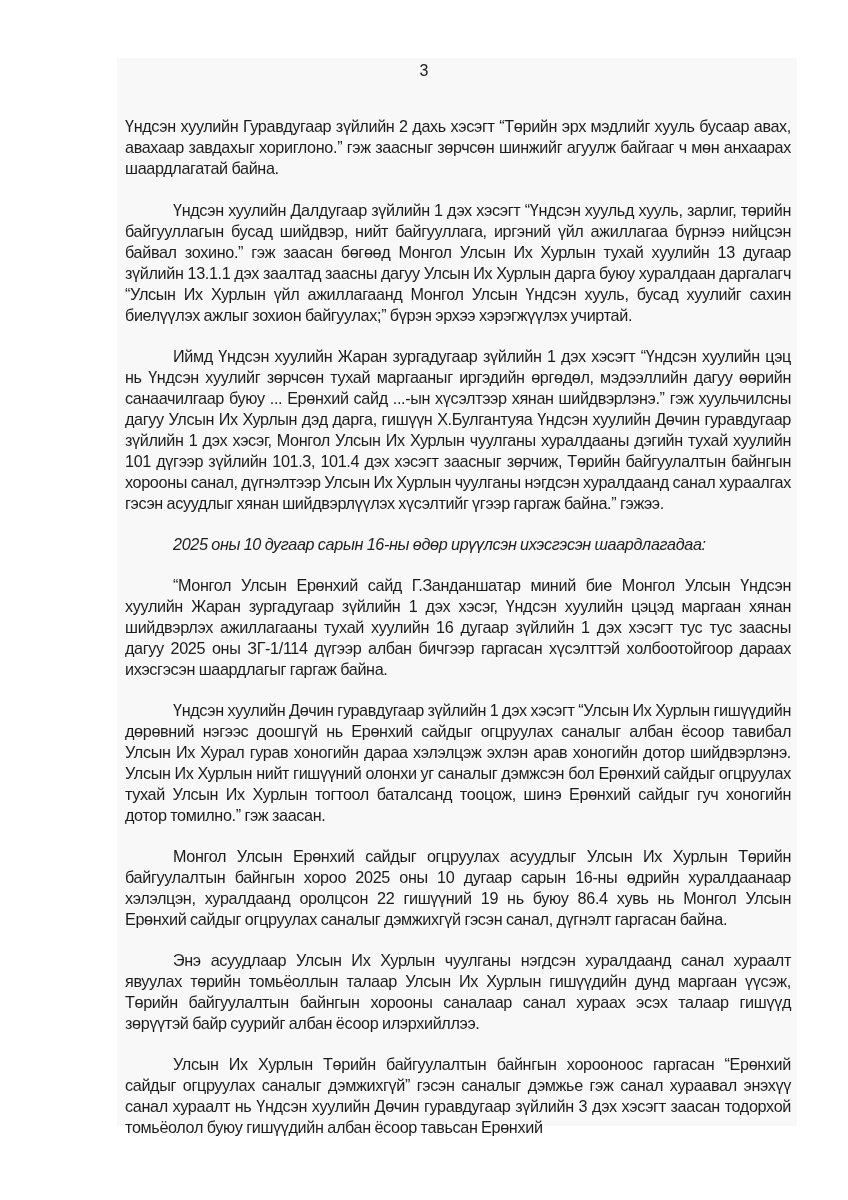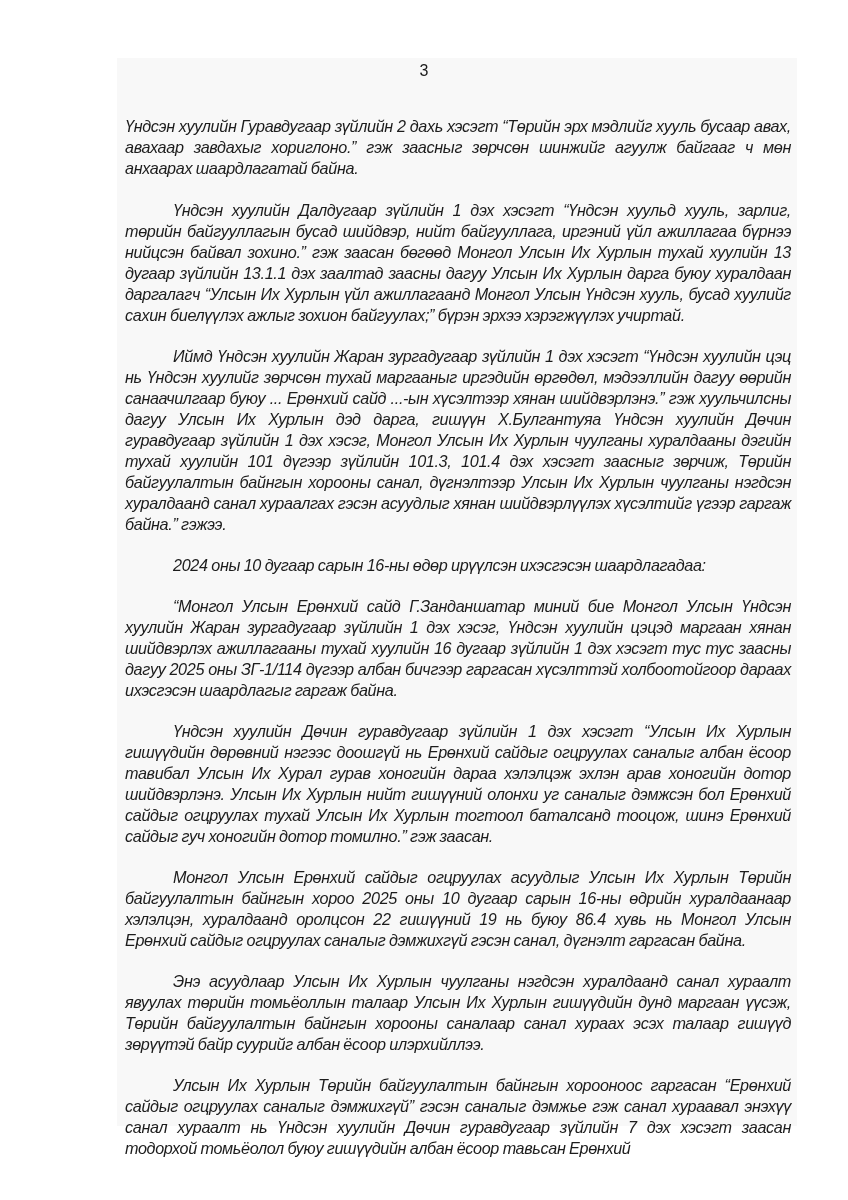--- a/index.html
+++ b/index.html
@@ -10,36 +10,36 @@
   }
   .page-number {
     position: absolute; left: 0; right: 0; top: 62px; text-align: center;
     font-family: "Liberation Sans", sans-serif; font-size: 16px; color: #1a1a1a;
   }
   .content {
     position: absolute; left: 125px; top: 116px; width: 666px;
     font-family: "Liberation Sans", sans-serif; font-size: 16.2px; line-height: 21px;
     color: #1c1c1c; letter-spacing: -0.35px; word-spacing: -0.5px;
   }
-  .content p { margin: 0; text-align: justify; font-style: italic; }
+  .content p { margin: 0; text-align: justify; }
   .p1 { margin-bottom: 21px !important; }
   .indent { text-indent: 48px; }
   .gap { margin-top: 20px !important; }
   .italic { font-style: italic; }
 </style>
 </head>
 <body>
 
 <div class="sheet"></div>
 
 <div class="page-number">3</div>
 
 <div class="content">
   <p class="p1">Үндсэн хуулийн Гуравдугаар зүйлийн 2 дахь хэсэгт “Төрийн эрх мэдлийг хууль бусаар авах, авахаар завдахыг хориглоно.” гэж заасныг зөрчсөн шинжийг агуулж байгааг ч мөн анхаарах шаардлагатай байна.</p>
   <p class="indent">Үндсэн хуулийн Далдугаар зүйлийн 1 дэх хэсэгт “Үндсэн хуульд хууль, зарлиг, төрийн байгууллагын бусад шийдвэр, нийт байгууллага, иргэний үйл ажиллагаа бүрнээ нийцсэн байвал зохино.” гэж заасан бөгөөд Монгол Улсын Их Хурлын тухай хуулийн 13 дугаар зүйлийн 13.1.1 дэх заалтад заасны дагуу Улсын Их Хурлын дарга буюу хуралдаан даргалагч “Улсын Их Хурлын үйл ажиллагаанд Монгол Улсын Үндсэн хууль, бусад хуулийг сахин биелүүлэх ажлыг зохион байгуулах;” бүрэн эрхээ хэрэгжүүлэх учиртай.</p>
   <p class="indent gap">Иймд Үндсэн хуулийн Жаран зургадугаар зүйлийн 1 дэх хэсэгт “Үндсэн хуулийн цэц нь Үндсэн хуулийг зөрчсөн тухай маргааныг иргэдийн өргөдөл, мэдээллийн дагуу өөрийн санаачилгаар буюу ... Ерөнхий сайд ...-ын хүсэлтээр хянан шийдвэрлэнэ.” гэж хуульчилсны дагуу Улсын Их Хурлын дэд дарга, гишүүн Х.Булгантуяа Үндсэн хуулийн Дөчин гуравдугаар зүйлийн 1 дэх хэсэг, Монгол Улсын Их Хурлын чуулганы хуралдааны дэгийн тухай хуулийн 101 дүгээр зүйлийн 101.3, 101.4 дэх хэсэгт заасныг зөрчиж, Төрийн байгуулалтын байнгын хорооны санал, дүгнэлтээр Улсын Их Хурлын чуулганы нэгдсэн хуралдаанд санал хураалгах гэсэн асуудлыг хянан шийдвэрлүүлэх хүсэлтийг үгээр гаргаж байна.” гэжээ.</p>
-  <p class="indent gap italic">2024 оны 10 дугаар сарын 16-ны өдөр ирүүлсэн ихэсгэсэн шаардлагадаа:</p>
+  <p class="indent gap italic">2025 оны 10 дугаар сарын 16-ны өдөр ирүүлсэн ихэсгэсэн шаардлагадаа:</p>
   <p class="indent gap">“Монгол Улсын Ерөнхий сайд Г.Занданшатар миний бие Монгол Улсын Үндсэн хуулийн Жаран зургадугаар зүйлийн 1 дэх хэсэг, Үндсэн хуулийн цэцэд маргаан хянан шийдвэрлэх ажиллагааны тухай хуулийн 16 дугаар зүйлийн 1 дэх хэсэгт тус тус заасны дагуу 2025 оны ЗГ-1/114 дүгээр албан бичгээр гаргасан хүсэлттэй холбоотойгоор дараах ихэсгэсэн шаардлагыг гаргаж байна.</p>
   <p class="indent gap">Үндсэн хуулийн Дөчин гуравдугаар зүйлийн 1 дэх хэсэгт “Улсын Их Хурлын гишүүдийн дөрөвний нэгээс доошгүй нь Ерөнхий сайдыг огцруулах саналыг албан ёсоор тавибал Улсын Их Хурал гурав хоногийн дараа хэлэлцэж эхлэн арав хоногийн дотор шийдвэрлэнэ. Улсын Их Хурлын нийт гишүүний олонхи уг саналыг дэмжсэн бол Ерөнхий сайдыг огцруулах тухай Улсын Их Хурлын тогтоол баталсанд тооцож, шинэ Ерөнхий сайдыг гуч хоногийн дотор томилно.” гэж заасан.</p>
   <p class="indent gap">Монгол Улсын Ерөнхий сайдыг огцруулах асуудлыг Улсын Их Хурлын Төрийн байгуулалтын байнгын хороо 2025 оны 10 дугаар сарын 16-ны өдрийн хуралдаанаар хэлэлцэн, хуралдаанд оролцсон 22 гишүүний 19 нь буюу 86.4 хувь нь Монгол Улсын Ерөнхий сайдыг огцруулах саналыг дэмжихгүй гэсэн санал, дүгнэлт гаргасан байна.</p>
   <p class="indent gap">Энэ асуудлаар Улсын Их Хурлын чуулганы нэгдсэн хуралдаанд санал хураалт явуулах төрийн томьёоллын талаар Улсын Их Хурлын гишүүдийн дунд маргаан үүсэж, Төрийн байгуулалтын байнгын хорооны саналаар санал хураах эсэх талаар гишүүд зөрүүтэй байр суурийг албан ёсоор илэрхийллээ.</p>
-  <p class="indent gap">Улсын Их Хурлын Төрийн байгуулалтын байнгын хорооноос гаргасан “Ерөнхий сайдыг огцруулах саналыг дэмжихгүй” гэсэн саналыг дэмжье гэж санал хураавал энэхүү санал хураалт нь Үндсэн хуулийн Дөчин гуравдугаар зүйлийн 7 дэх хэсэгт заасан тодорхой томьёолол буюу гишүүдийн албан ёсоор тавьсан Ерөнхий</p>
+  <p class="indent gap">Улсын Их Хурлын Төрийн байгуулалтын байнгын хорооноос гаргасан “Ерөнхий сайдыг огцруулах саналыг дэмжихгүй” гэсэн саналыг дэмжье гэж санал хураавал энэхүү санал хураалт нь Үндсэн хуулийн Дөчин гуравдугаар зүйлийн 3 дэх хэсэгт заасан тодорхой томьёолол буюу гишүүдийн албан ёсоор тавьсан Ерөнхий</p>
 </div>
 
 </body></html>

